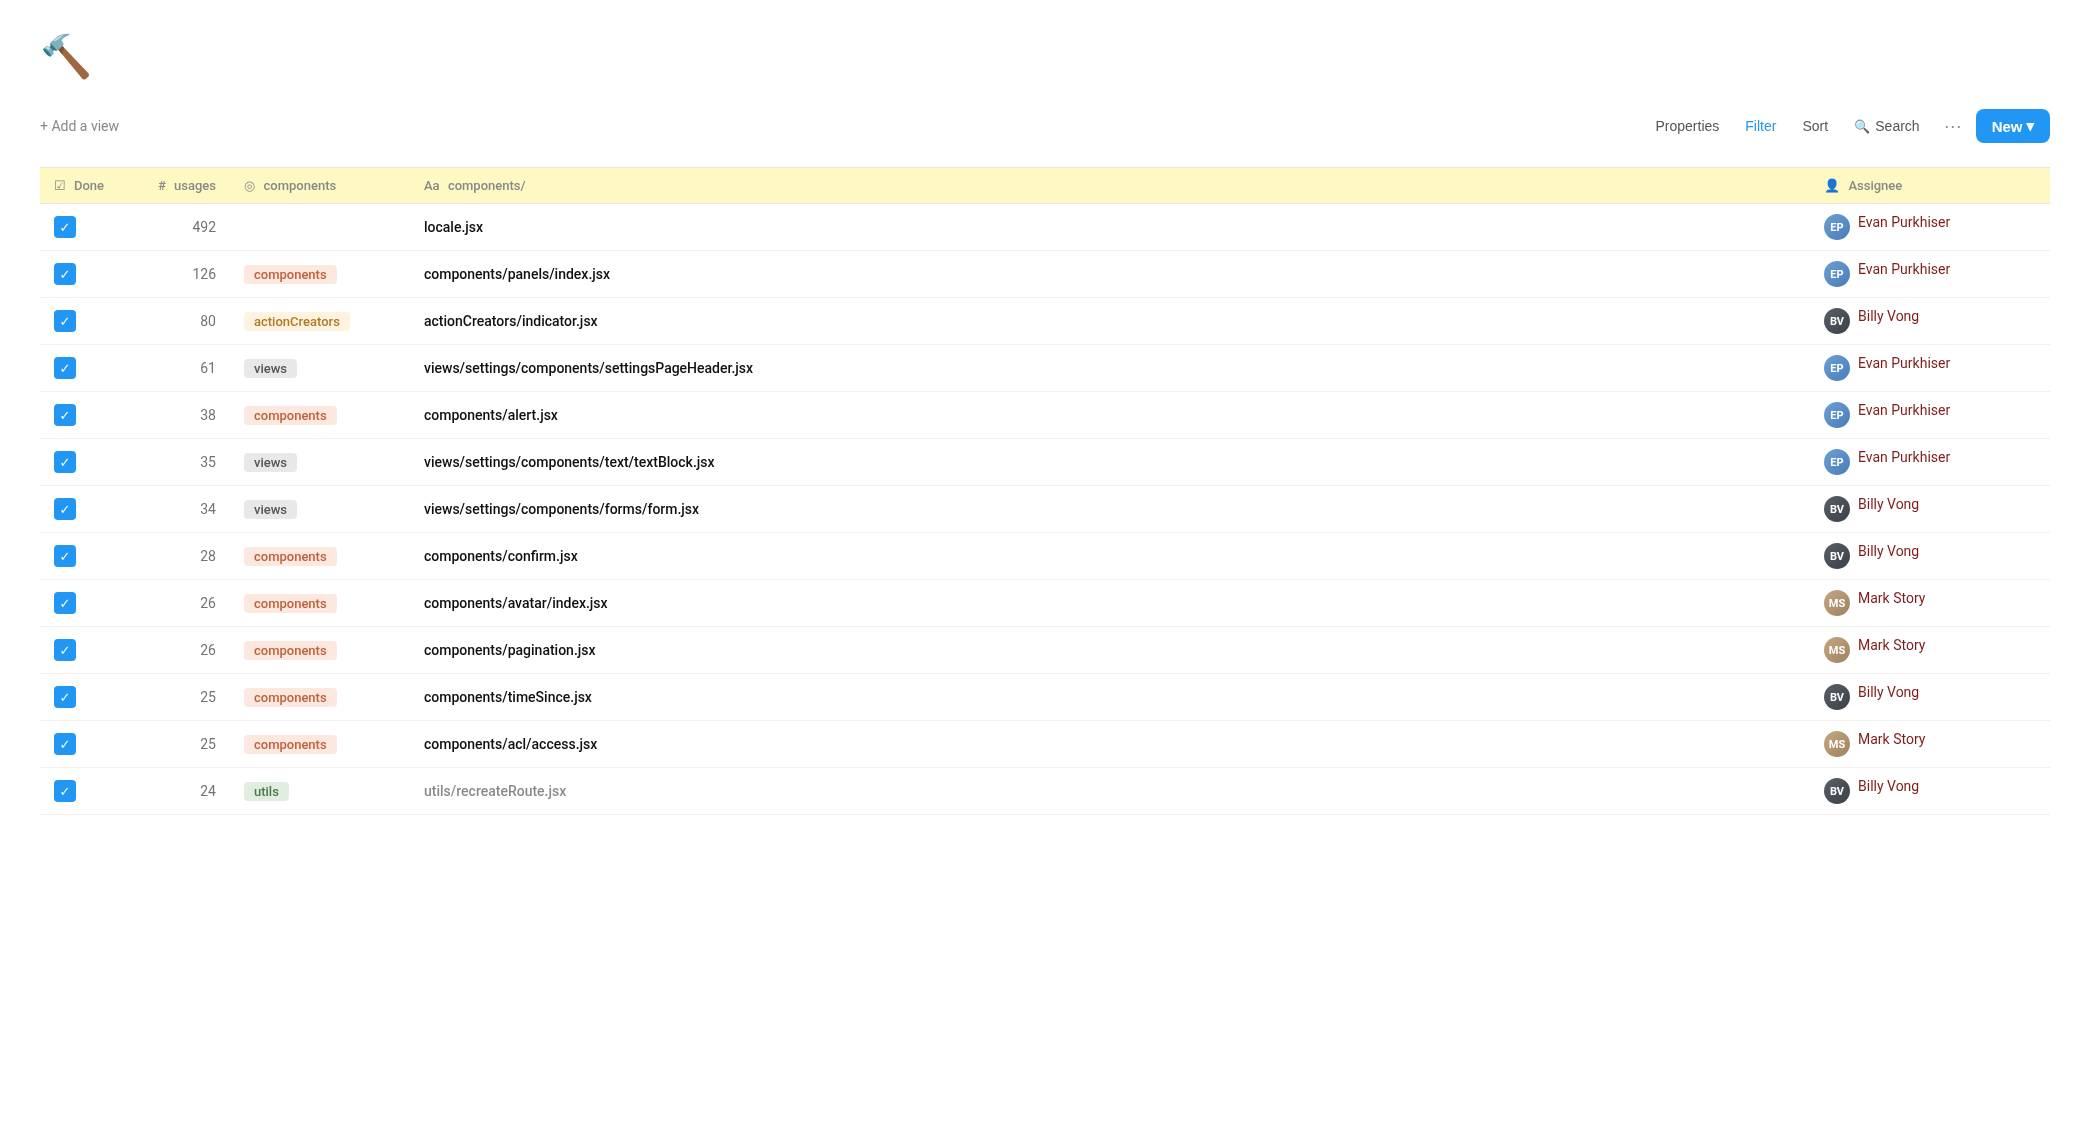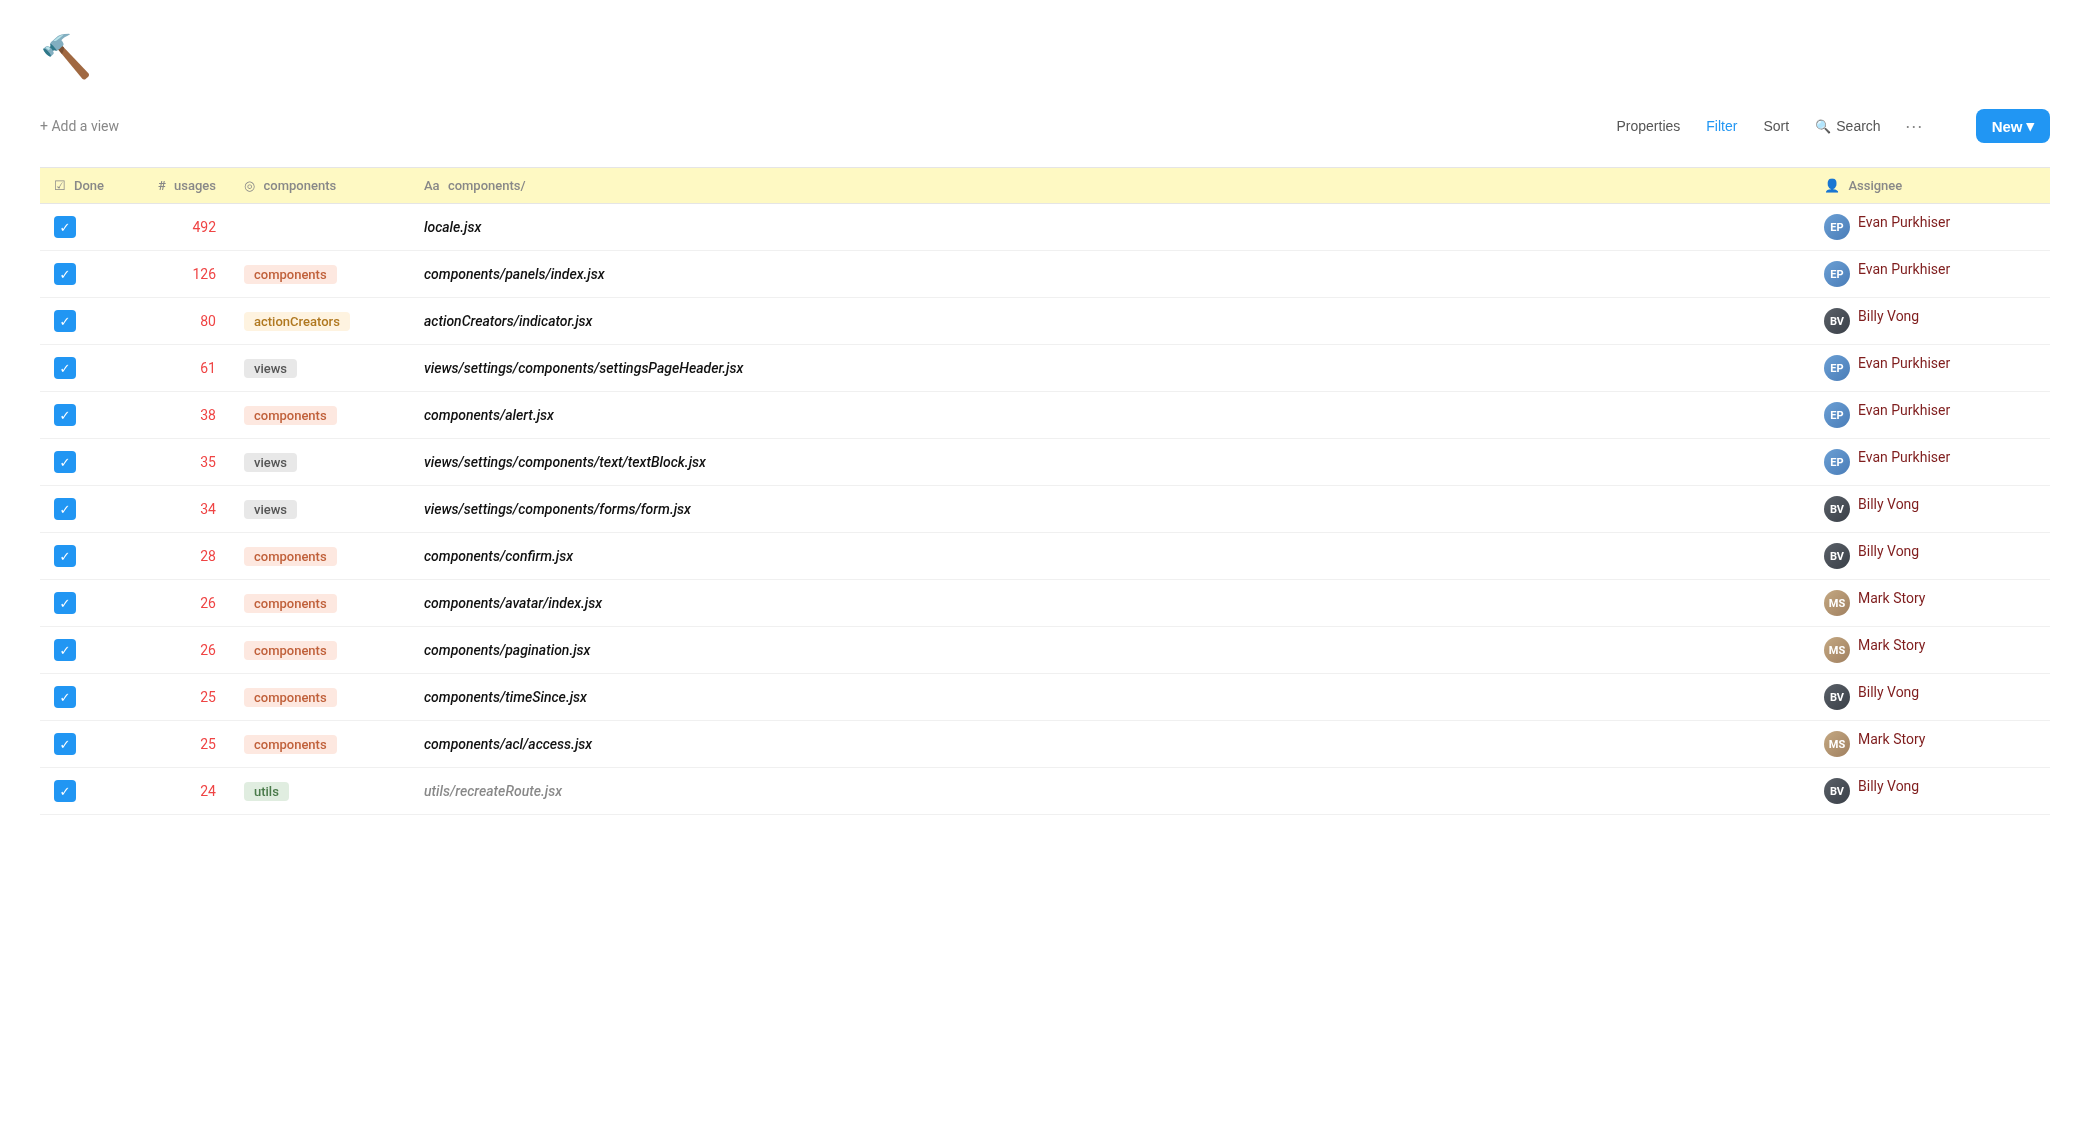--- a/index.html
+++ b/index.html
@@ -65,21 +65,20 @@
       color: #fff;
       border: none;
       border-radius: 8px;
       padding: 8px 16px;
       font-size: 15px;
       font-weight: 600;
       cursor: pointer;
       display: flex;
       align-items: center;
       gap: 4px;
-      margin-left: 39px;
     }
     .more-btn {
       background: none;
       border: none;
       cursor: pointer;
       color: #888;
       font-size: 18px;
       padding: 4px 8px;
       border-radius: 4px;
     }
@@ -120,39 +119,38 @@
       background: #2196F3;
       border-radius: 4px;
       display: flex;
       align-items: center;
       justify-content: center;
       color: #fff;
       font-size: 13px;
     }
     .usages-val {
       text-align: right;
-      color: #ef4444;
+      color: #737373;
       font-variant-numeric: tabular-nums;
     }
     .tag {
       display: inline-block;
       border-radius: 4px;
       padding: 2px 10px;
       font-size: 13px;
       font-weight: 500;
     }
     .tag-components { background: #fde8e0; color: #c0603a; }
     .tag-actioncreators { background: #fef3e0; color: #b07820; }
     .tag-views { background: #e8e8e8; color: #555; }
     .tag-utils { background: #e0ede0; color: #4a7a4a; }
     .path-text {
       font-size: 14px;
       color: #111;
       font-weight: 500;
-      font-style: italic;
     }
     .assignee-cell {
       display: flex;
       align-items: flex-start;
       gap: 8px;
     }
     .avatar {
       width: 26px;
       height: 26px;
       border-radius: 50%;

